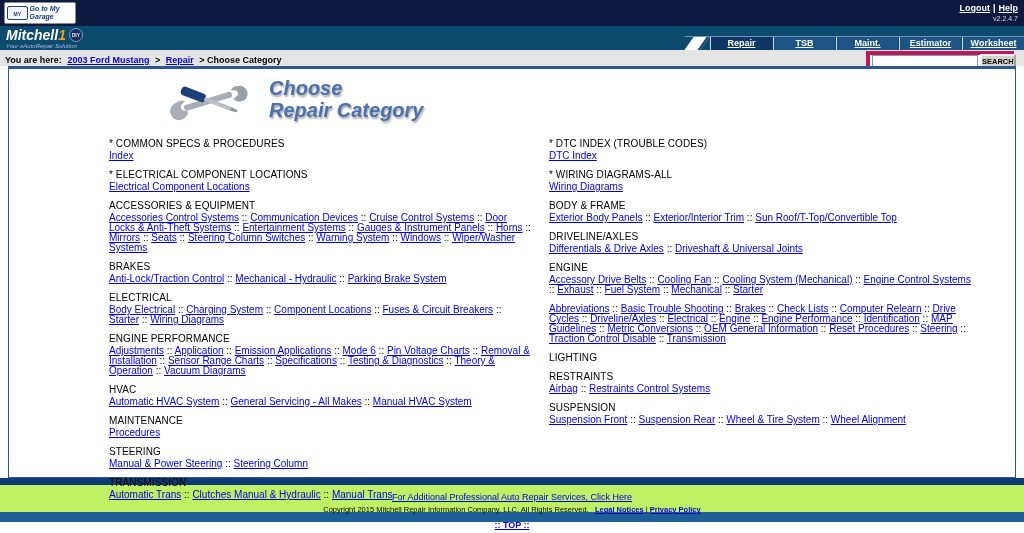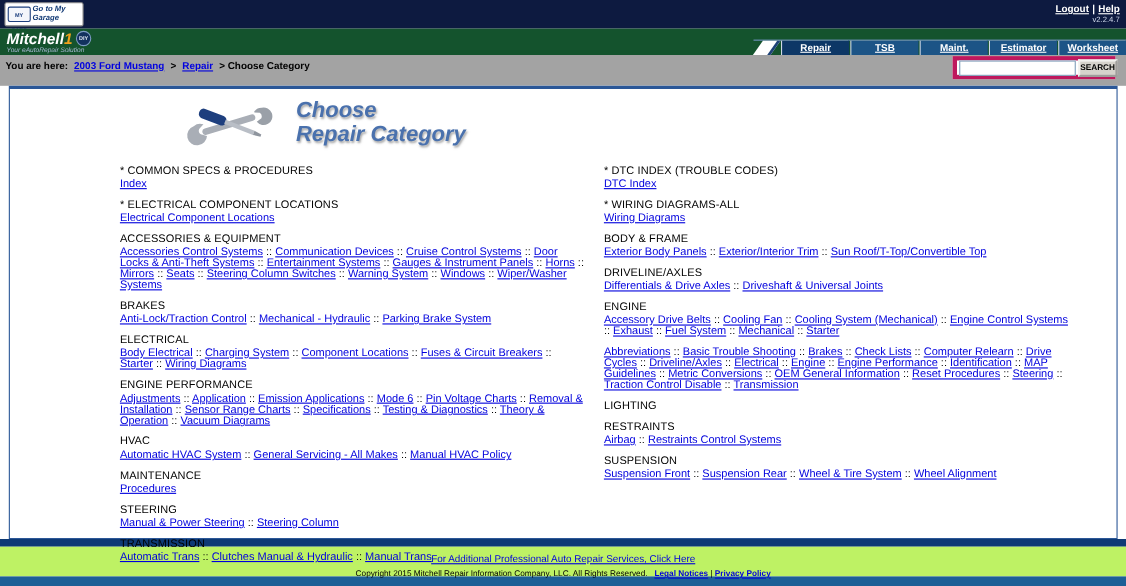--- a/index.html
+++ b/index.html
@@ -14,38 +14,38 @@
   .plate { display:inline-block; width:26px; height:14px; border:1px solid #1d3f7e; border-radius:2px;
     font-size:5px; font-weight:bold; color:#1d3f7e; text-align:center; line-height:14px; background:#f4f6fb; letter-spacing:0; }
   .garage-label { font-size:7px; font-weight:bold; font-style:italic; color:#123a75; line-height:8px; }
   .top-right { position:absolute; right:6px; top:3px; text-align:right; }
   .top-links { font-size:9px; font-weight:bold;text-align:right; }
   .top-links a { color:#fff; text-decoration:underline; cursor:pointer; }
   .top-links .pipe { color:#fff; margin:0 3px; }
   .version { font-size:7px; color:#cdd6e8; margin-top:2px; }
 
   
-  .brandbar { position:relative; height:24px; background:#14532d; }
+  .brandbar { position:relative; height:24px; background:#0c4a6e; }
   .logo { position:absolute; left:6px; top:1px; }
   .logo-row { display:flex; align-items:center; gap:3px; }
   .logo-text { font-size:14px; font-weight:bold; font-style:italic; color:#fff; letter-spacing:0; }
   .logo-text .one { color:#f0a11c; }
   .diy-badge { display:inline-block; width:14px; height:14px; border-radius:50%; background:#12315e;
     border:1px solid #7d9cc4; color:#dfe7f2; font-size:5px; font-weight:bold; text-align:center; line-height:13px; }
   .tagline { font-size:6px; color:#a9b8d4; font-style:italic; margin-top:0; }
 
   .tabstrip { position:absolute; right:0; bottom:0; height:14px; display:flex; align-items:stretch; gap:2px;
     padding-left:4px; border-top:1px solid #6f93bf; }
   .diag { width:16px; background:#fff; transform:skewX(-35deg); margin-right:4px; border-right:3px solid #1e4377; }
   .tab { width:61px; background:#1c5486; color:#fff; font-size:9px; font-weight:bold; text-decoration:underline;
     text-align:center; line-height:13px; cursor:pointer; box-shadow:-1px 0 0 #cfd9e6; }
   .tab.active { background:#0d3766; }
 
   
-  .crumbrow { position:relative; height:28px; background:#a3a3a3; }
+  .crumbrow { position:relative; height:16px; background:#e5e5e5; }
   .breadcrumb { position:absolute; left:5px; top:5px; font-size:9px; font-weight:bold; color:#000; }
   .breadcrumb a { color:#0000e0; text-decoration:underline; cursor:pointer; margin:0 3px; }
   .breadcrumb .bc-sep { color:#000; }
   .search-panel { position:absolute; right:10px; top:1px; width:148px; height:21px; border:4px solid #be185d;
     background:#fff; display:flex; align-items:center; padding:2px; gap:2px; }
   .search-input { width:106px; height:14px; border:1px solid #7f9db9; font-size:9px; padding:0 2px;
     font-family:"Liberation Sans", sans-serif; }
   .search-btn { height:16px; flex:1; background:#d6d3cc; border:2px outset #f2f1ee; font-size:7.5px;
     font-weight:bold; font-family:"Liberation Sans", sans-serif; cursor:pointer; line-height:1; }
 
@@ -163,21 +163,21 @@
           <div class="section">
             <div class="sec-heading">ELECTRICAL</div>
             <div class="sec-links"><a>Body Electrical</a><span class="sep"> :: </span><a>Charging System</a><span class="sep"> :: </span><a>Component Locations</a><span class="sep"> :: </span><a>Fuses &amp; Circuit Breakers</a><span class="sep"> :: </span><a>Starter</a><span class="sep"> :: </span><a>Wiring Diagrams</a></div>
           </div>
           <div class="section">
             <div class="sec-heading">ENGINE PERFORMANCE</div>
             <div class="sec-links"><a>Adjustments</a><span class="sep"> :: </span><a>Application</a><span class="sep"> :: </span><a>Emission Applications</a><span class="sep"> :: </span><a>Mode 6</a><span class="sep"> :: </span><a>Pin Voltage Charts</a><span class="sep"> :: </span><a>Removal &amp; Installation</a><span class="sep"> :: </span><a>Sensor Range Charts</a><span class="sep"> :: </span><a>Specifications</a><span class="sep"> :: </span><a>Testing &amp; Diagnostics</a><span class="sep"> :: </span><a>Theory &amp; Operation</a><span class="sep"> :: </span><a>Vacuum Diagrams</a></div>
           </div>
           <div class="section">
             <div class="sec-heading">HVAC</div>
-            <div class="sec-links"><a>Automatic HVAC System</a><span class="sep"> :: </span><a>General Servicing - All Makes</a><span class="sep"> :: </span><a>Manual HVAC Policy</a></div>
+            <div class="sec-links"><a>Automatic HVAC System</a><span class="sep"> :: </span><a>General Servicing - All Makes</a><span class="sep"> :: </span><a>Manual HVAC System</a></div>
           </div>
           <div class="section">
             <div class="sec-heading">MAINTENANCE</div>
             <div class="sec-links"><a>Procedures</a></div>
           </div>
           <div class="section">
             <div class="sec-heading">STEERING</div>
             <div class="sec-links"><a>Manual &amp; Power Steering</a><span class="sep"> :: </span><a>Steering Column</a></div>
           </div>
           <div class="section">

